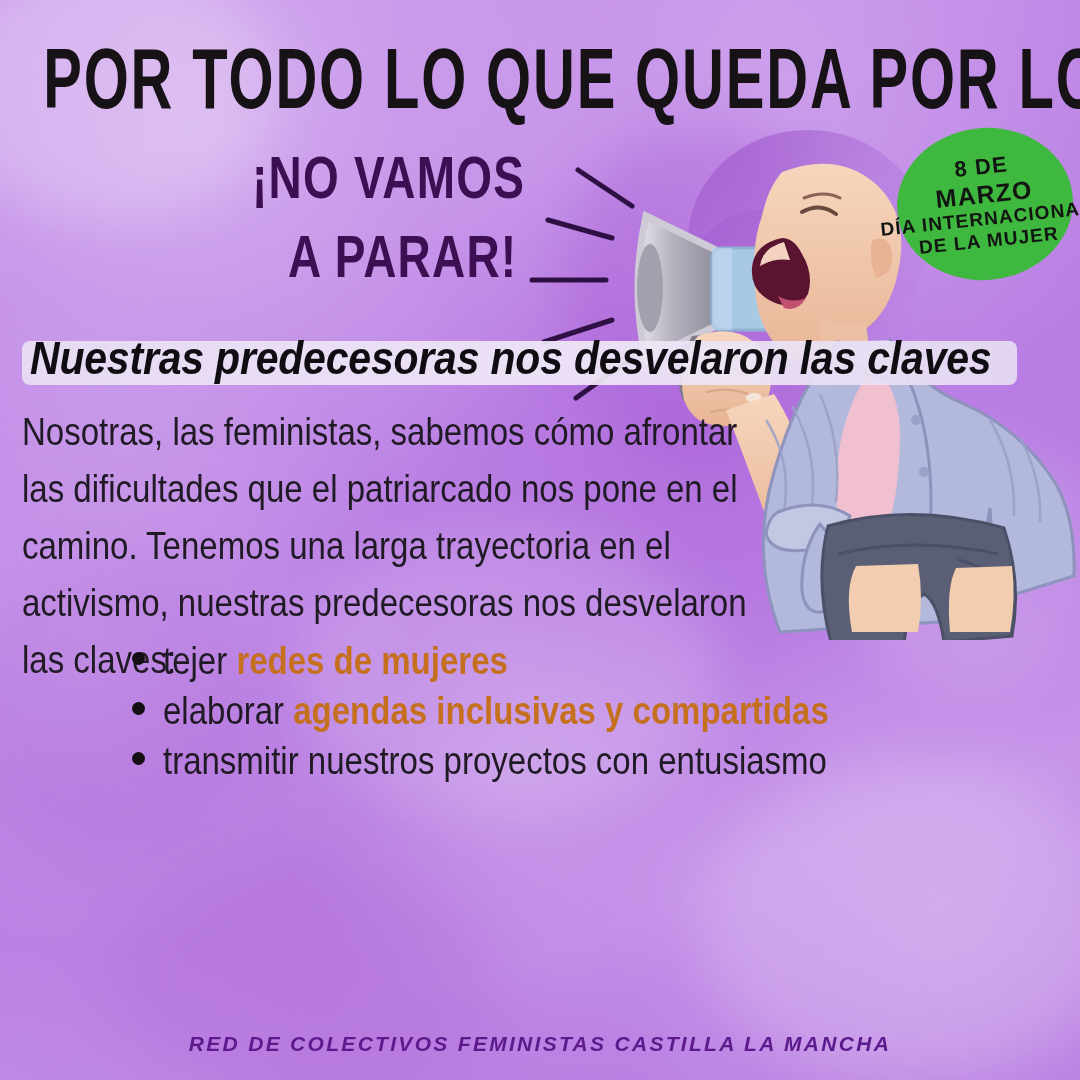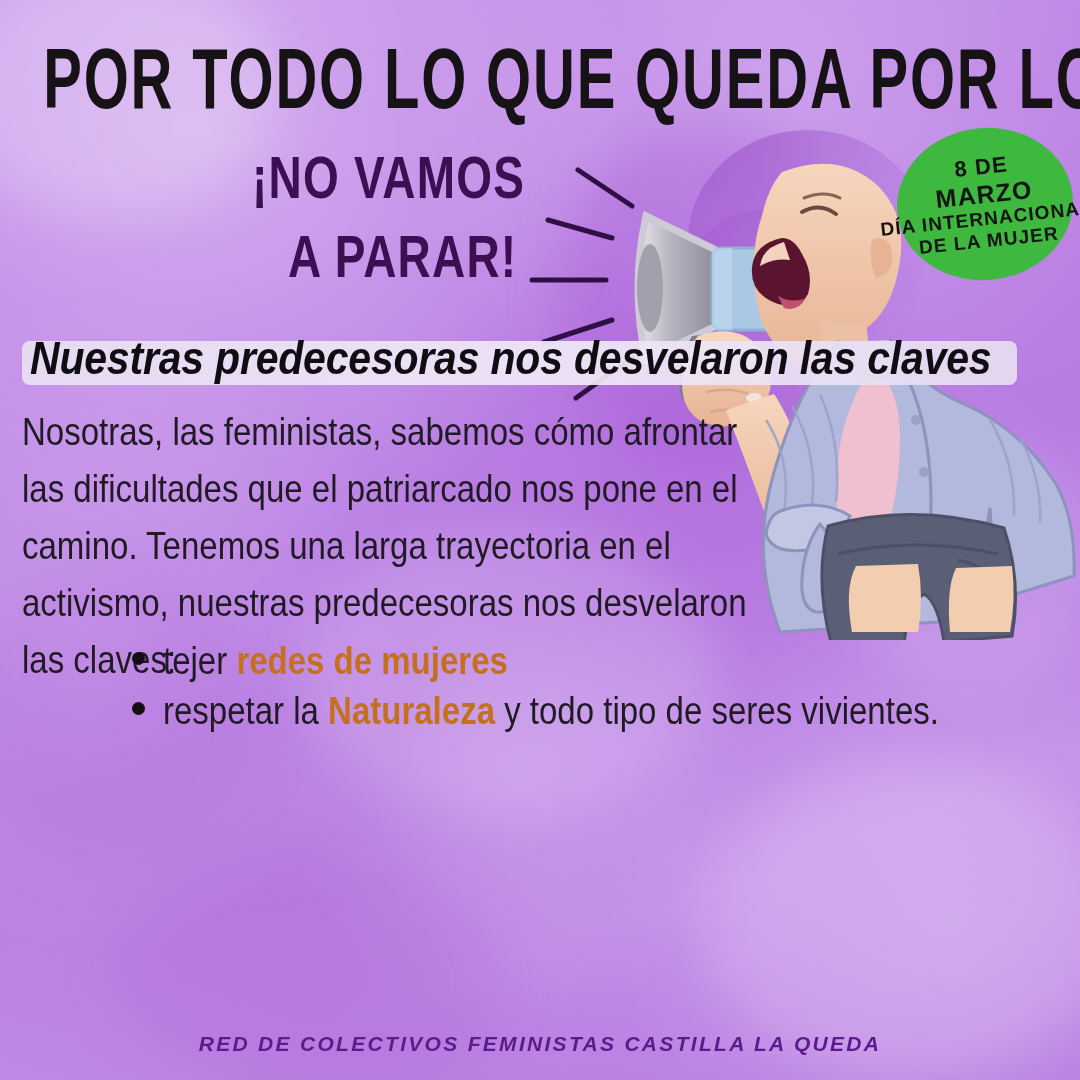--- a/index.html
+++ b/index.html
@@ -257,18 +257,22 @@
     <div>las claves:</div>
   </div>
 
   <div class="bullets" id="bullet-list">
       <div class="bi">
         <span class="dot"></span>
         <span class="bt"><span>tejer </span><span class="hl">redes de mujeres</span></span>
       </div>
       <div class="bi">
         <span class="dot"></span>
-        <span class="bt"><span>respetar la </span><span class="hl">Naturaleza</span><span> y todo tipo de seres vivientes.</span></span>
+        <span class="bt"><span>elaborar </span><span class="hl">agendas inclusivas y compartidas</span></span>
+      </div>
+      <div class="bi">
+        <span class="dot"></span>
+        <span class="bt"><span>transmitir nuestros proyectos con entusiasmo</span></span>
       </div>
     </div>
 
-  <div class="footer">RED DE COLECTIVOS FEMINISTAS CASTILLA LA QUEDA</div>
+  <div class="footer">RED DE COLECTIVOS FEMINISTAS CASTILLA LA MANCHA</div>
 </div>
 
 </body></html>

